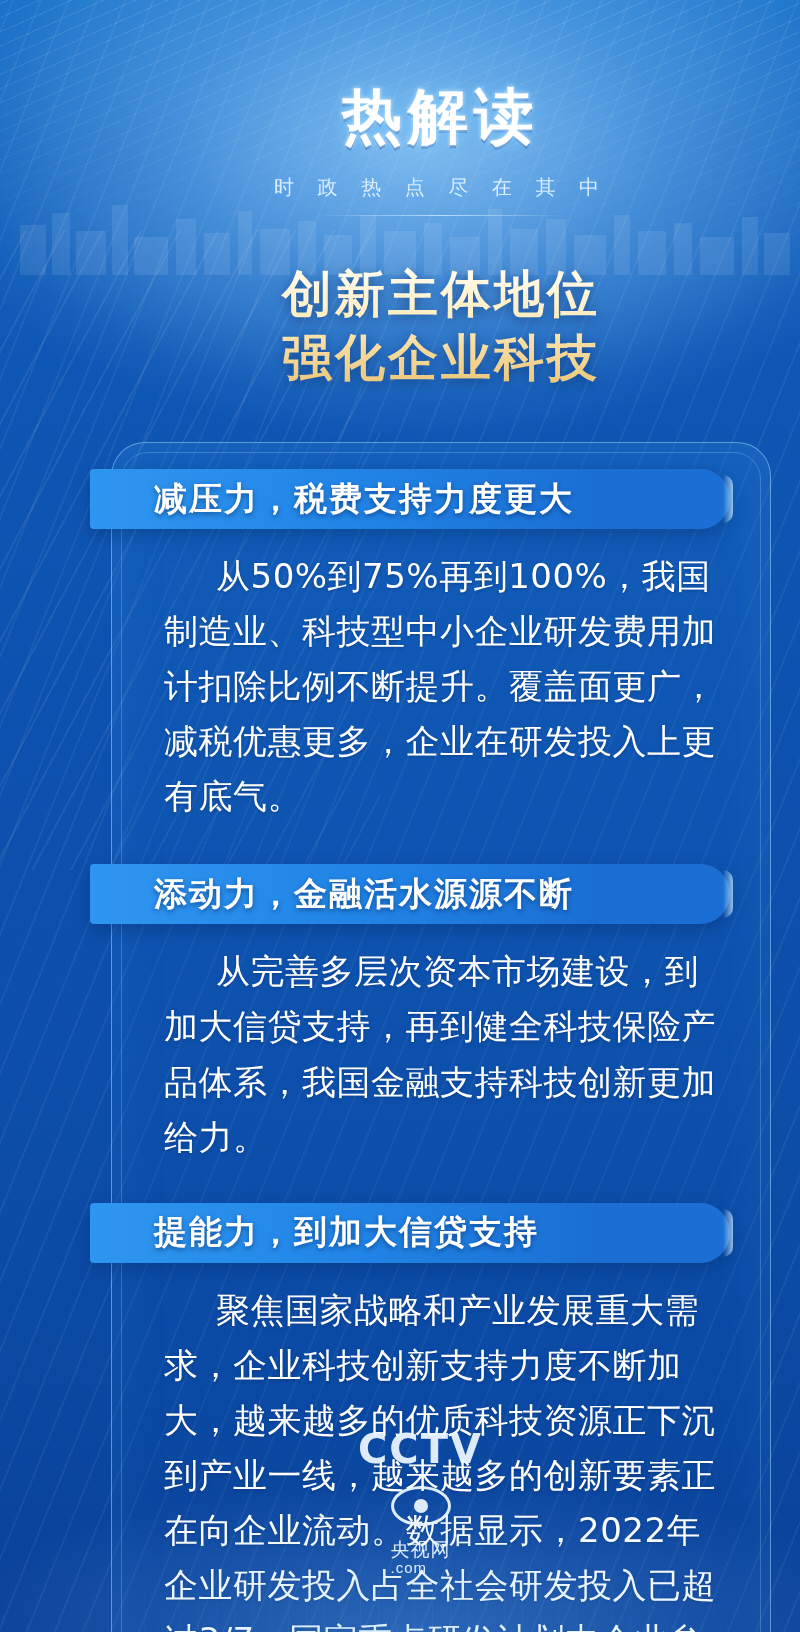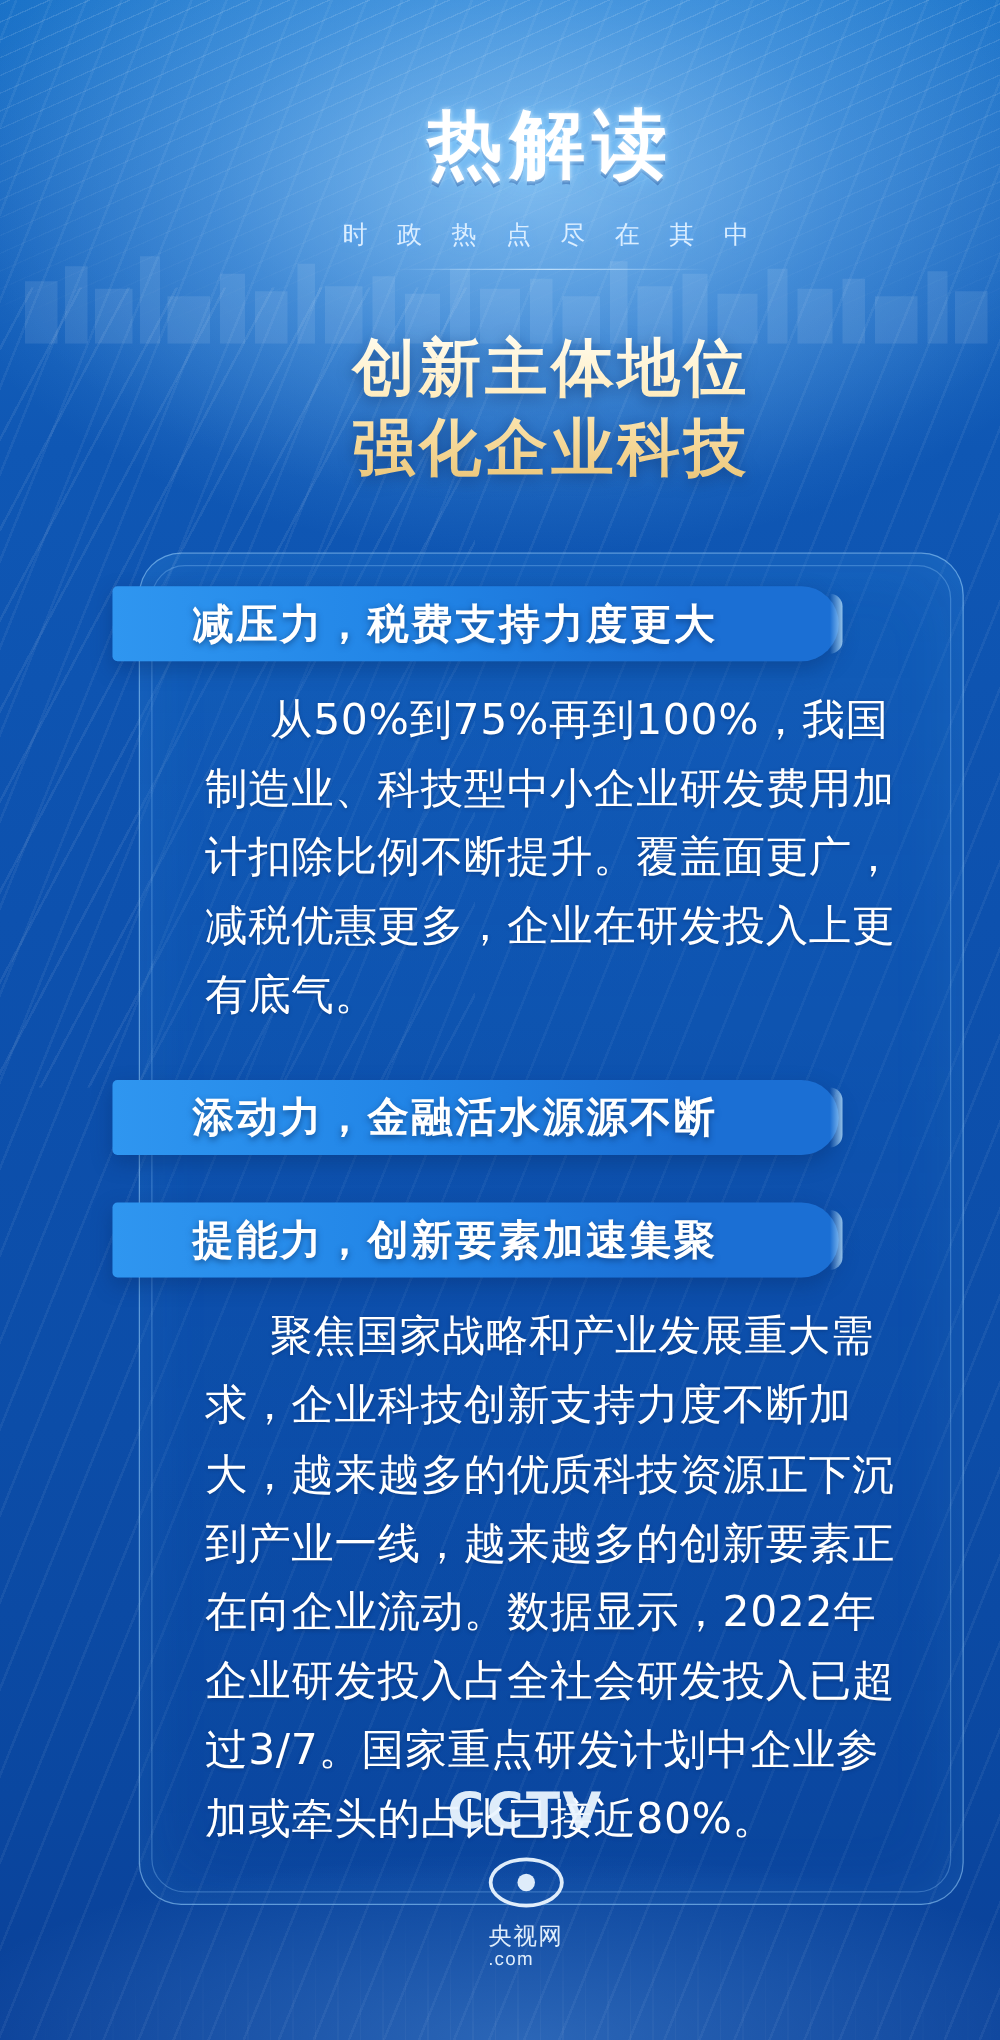--- a/index.html
+++ b/index.html
@@ -147,21 +147,21 @@
     border: 1px solid rgba(150,205,255,0.30);
     border-radius: 27px;
     pointer-events: none;
   }
 
   .section { position: relative; }
 
   .sec-head {
     position: relative;
     margin-left: -22px;
-    width: 581px;
+    width: 640px;
     height: 60px;
     display: flex;
     align-items: center;
     box-sizing: border-box;
     padding-left: 64px;
     background: linear-gradient(90deg, #2f96f0 0%, #2184e6 42%, #1b6fd4 78%, #1b6fd4 100%);
     border-radius: 4px 30px 30px 4px;
     box-shadow: 0 6px 16px rgba(6,40,96,0.35);
   }
   .sec-head::after {
@@ -297,27 +297,28 @@
       </div>
       <div class="sec-body">从50%到75%再到100%，我国制造业、科技型中小企业研发费用加计扣除比例不断提升。覆盖面更广，减税优惠更多，企业在研发投入上更有底气。</div>
     </div>
 
     <div class="gap-1"></div>
 
     <div class="section">
       <div class="sec-head">
         <div class="sec-title">添动力，金融活水源源不断</div>
       </div>
+      <div class="sec-body">从完善多层次资本市场建设，到加大信贷支持，再到健全科技保险产品体系，我国金融支持科技创新更加给力。</div>
     </div>
 
     <div class="gap-2"></div>
 
     <div class="section">
       <div class="sec-head">
-        <div class="sec-title">提能力，创新要素加速集聚</div>
+        <div class="sec-title">提能力，到加大信贷支持</div>
       </div>
       <div class="sec-body">聚焦国家战略和产业发展重大需求，企业科技创新支持力度不断加大，越来越多的优质科技资源正下沉到产业一线，越来越多的创新要素正在向企业流动。数据显示，2022年企业研发投入占全社会研发投入已超过3/7。国家重点研发计划中企业参加或牵头的占比已接近80%。</div>
     </div>
 
   </div>
 
   <div class="bg-bottom-arc"></div>
   <div class="bg-bottom-lines"></div>
 
   <div class="footer">

